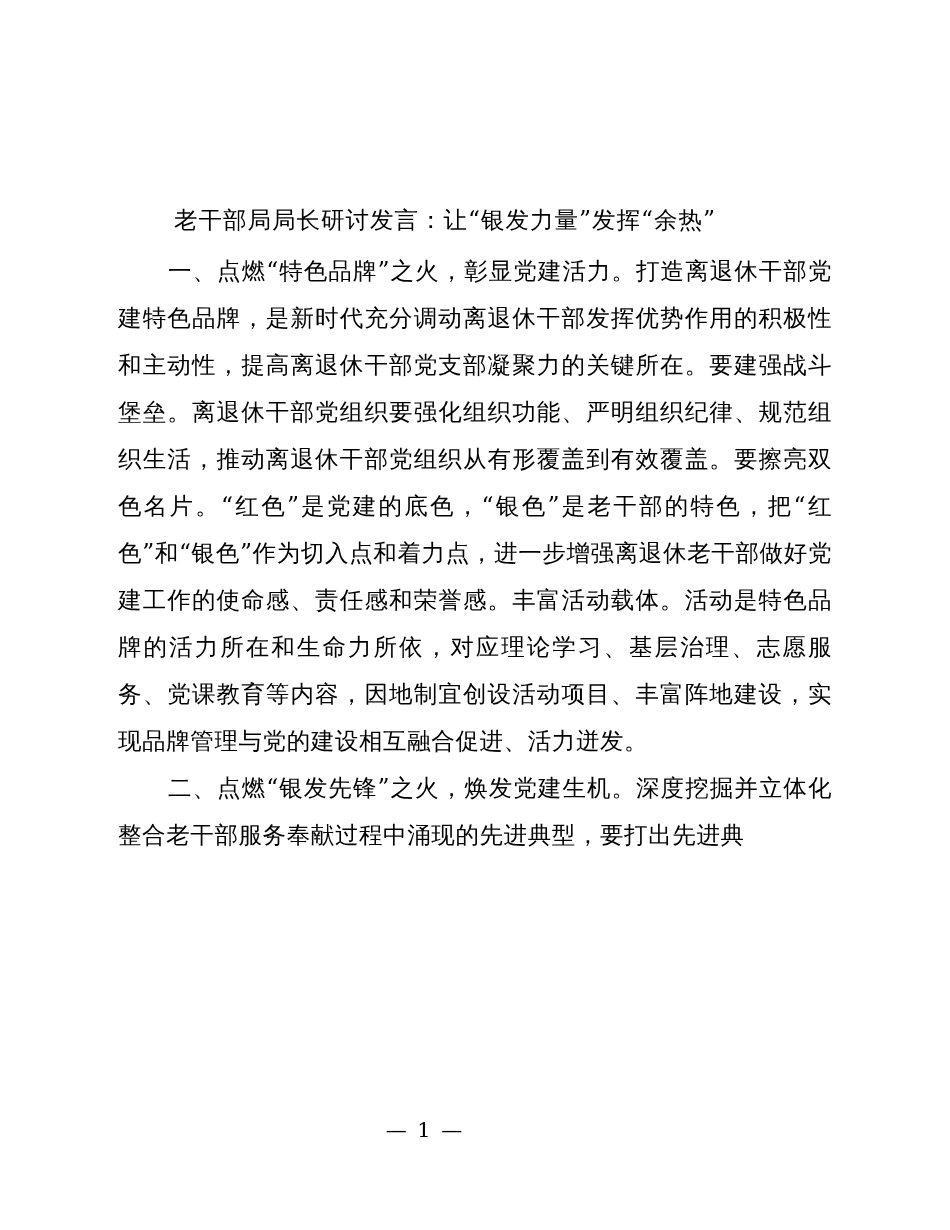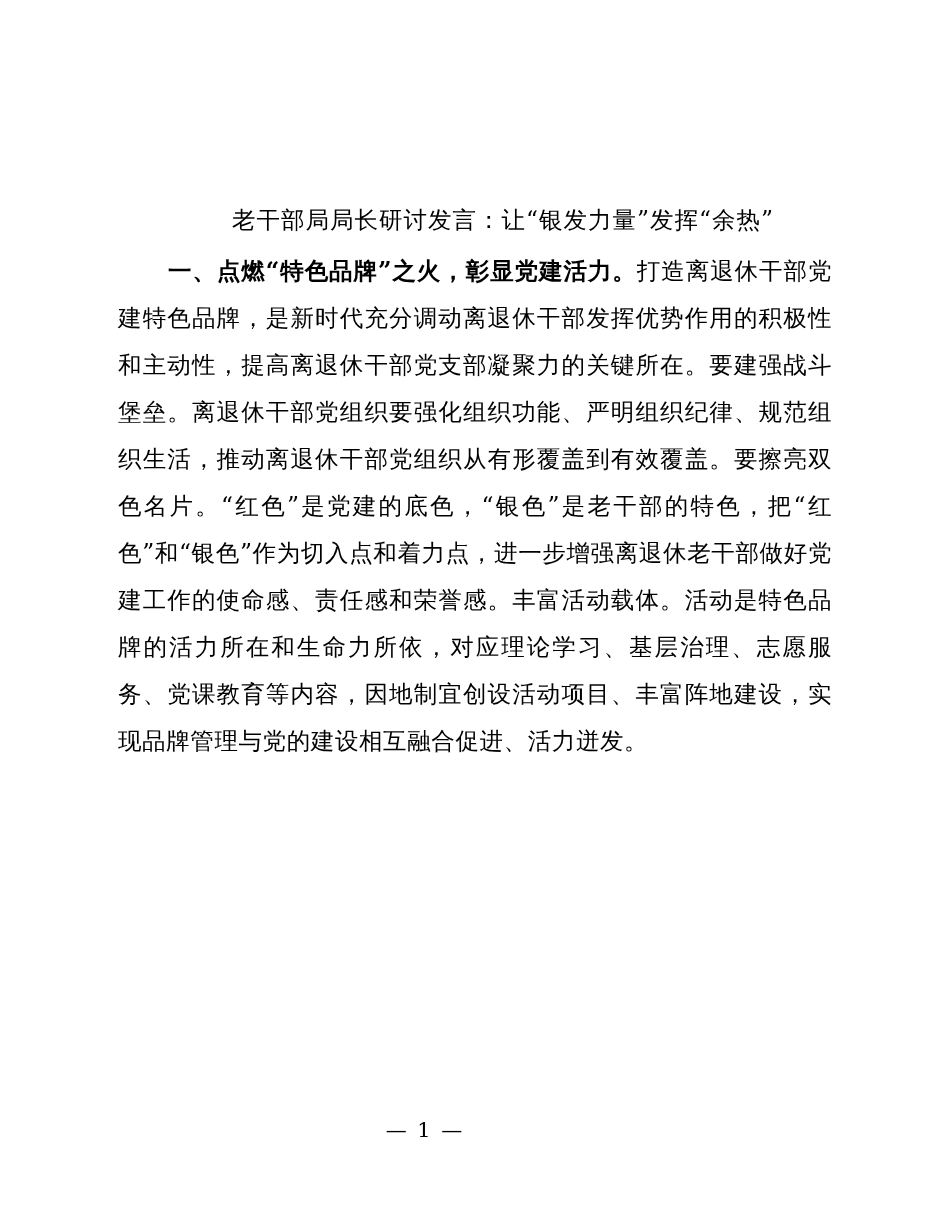--- a/index.html
+++ b/index.html
@@ -21,40 +21,40 @@
     top: 0;
     width: 950px;
     height: 1230px;
     box-sizing: border-box;
     padding: 200px 118px 0 118px;
   }
   .doc-title {
     font-size: 23.5px;
     line-height: 40px;
     letter-spacing: 1.0px;
-    text-align: center;
+    text-align: left;
     text-indent: 56px;
     margin: 0 0 8px 0;
     font-family: "DejaVu Serif", "Liberation Serif", serif;
     white-space: nowrap;
   }
   .para {
     font-size: 23.5px;
     line-height: 47px;
     letter-spacing: 0.6px;
     text-align: justify;
     text-justify: inter-ideograph;
     text-indent: 50px;
     margin: 0;
   }
   .para + .para {
     margin-top: 0px;
   }
   .para b {
-    font-weight: bold;
+    font-weight: normal;
   }
   .page-number {
     position: absolute;
     left: 0;
     right: 0;
     bottom: 88px;
     text-align: center;
     font-size: 21px;
     letter-spacing: 2px;
     padding-right: 100px;
@@ -63,16 +63,17 @@
 </head>
 <body>
 
 <div class="page">
 
   <div class="doc-title">老干部局局长研讨发言：让“银发力量”发挥“余热”</div>
 
 
   <p class="para"><b>一、点燃“特色品牌”之火，彰显党建活力。</b><span>打造离退休干部党建特色品牌，是新时代充分调动离退休干部发挥优势作用的积极性和主动性，提高离退休干部党支部凝聚力的关键所在。要建强战斗堡垒。离退休干部党组织要强化组织功能、严明组织纪律、规范组织生活，推动离退休干部党组织从有形覆盖到有效覆盖。要擦亮双色名片。“红色”是党建的底色，“银色”是老干部的特色，把“红色”和“银色”作为切入点和着力点，进一步增强离退休老干部做好党建工作的使命感、责任感和荣誉感。丰富活动载体。活动是特色品牌的活力所在和生命力所依，对应理论学习、基层治理、志愿服务、党课教育等内容，因地制宜创设活动项目、丰富阵地建设，实现品牌管理与党的建设相互融合促进、活力迸发。</span></p>
 
+  <p class="para"><b>二、点燃“银发先锋”之火，焕发党建生机。</b><span>深度挖掘并立体化整合老干部服务奉献过程中涌现的先进典型，要打出先进典</span></p>
 
   <div class="page-number">— 1 —</div>
 
 </div>
 
 </body></html>

